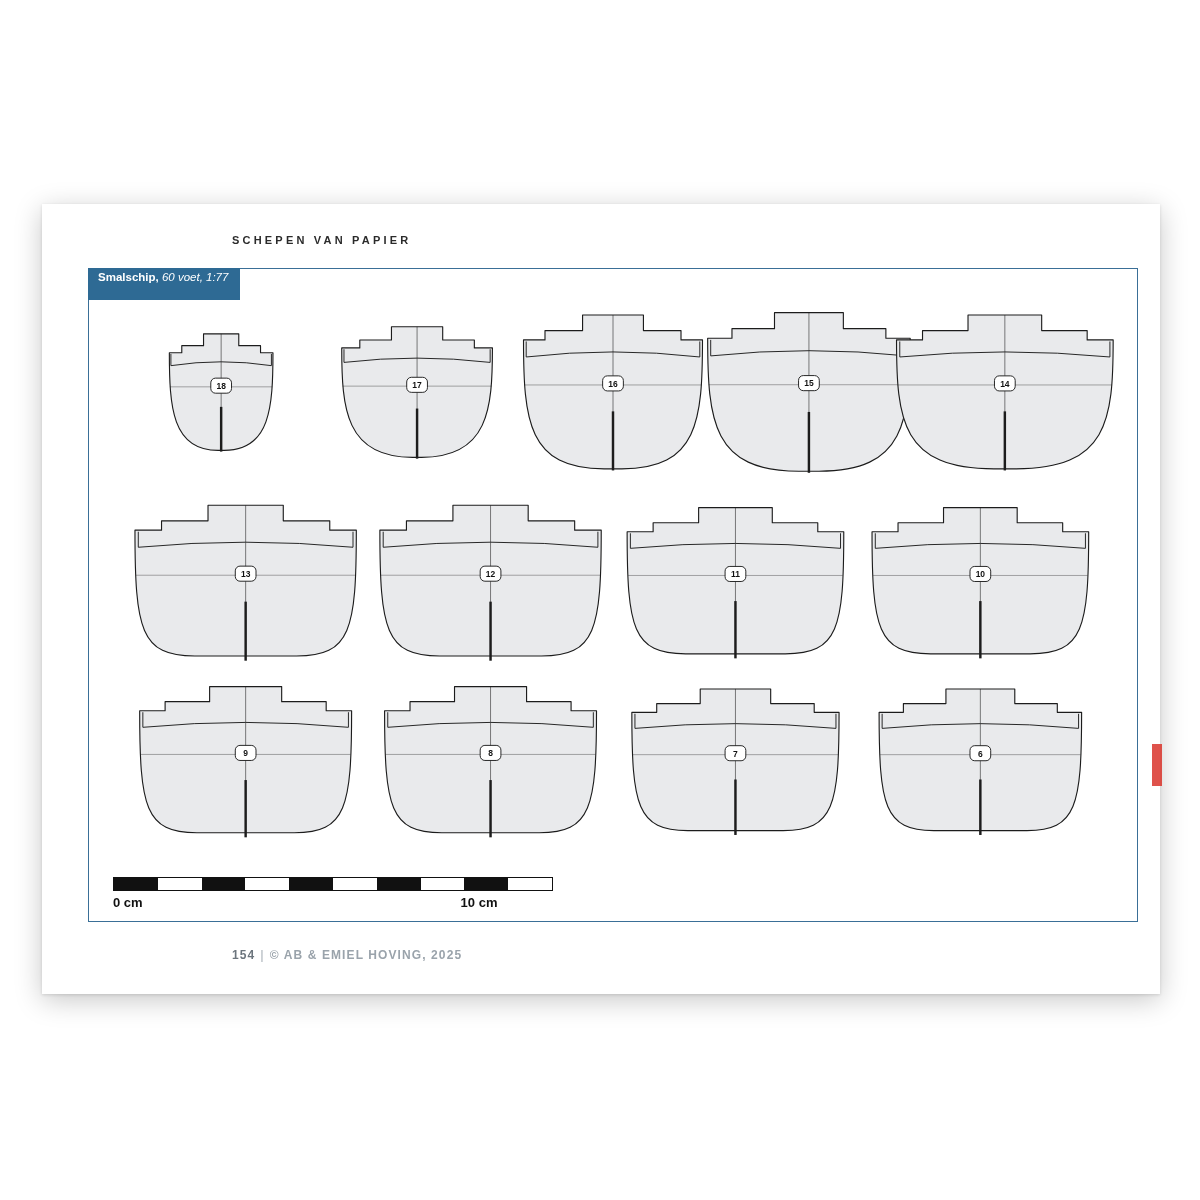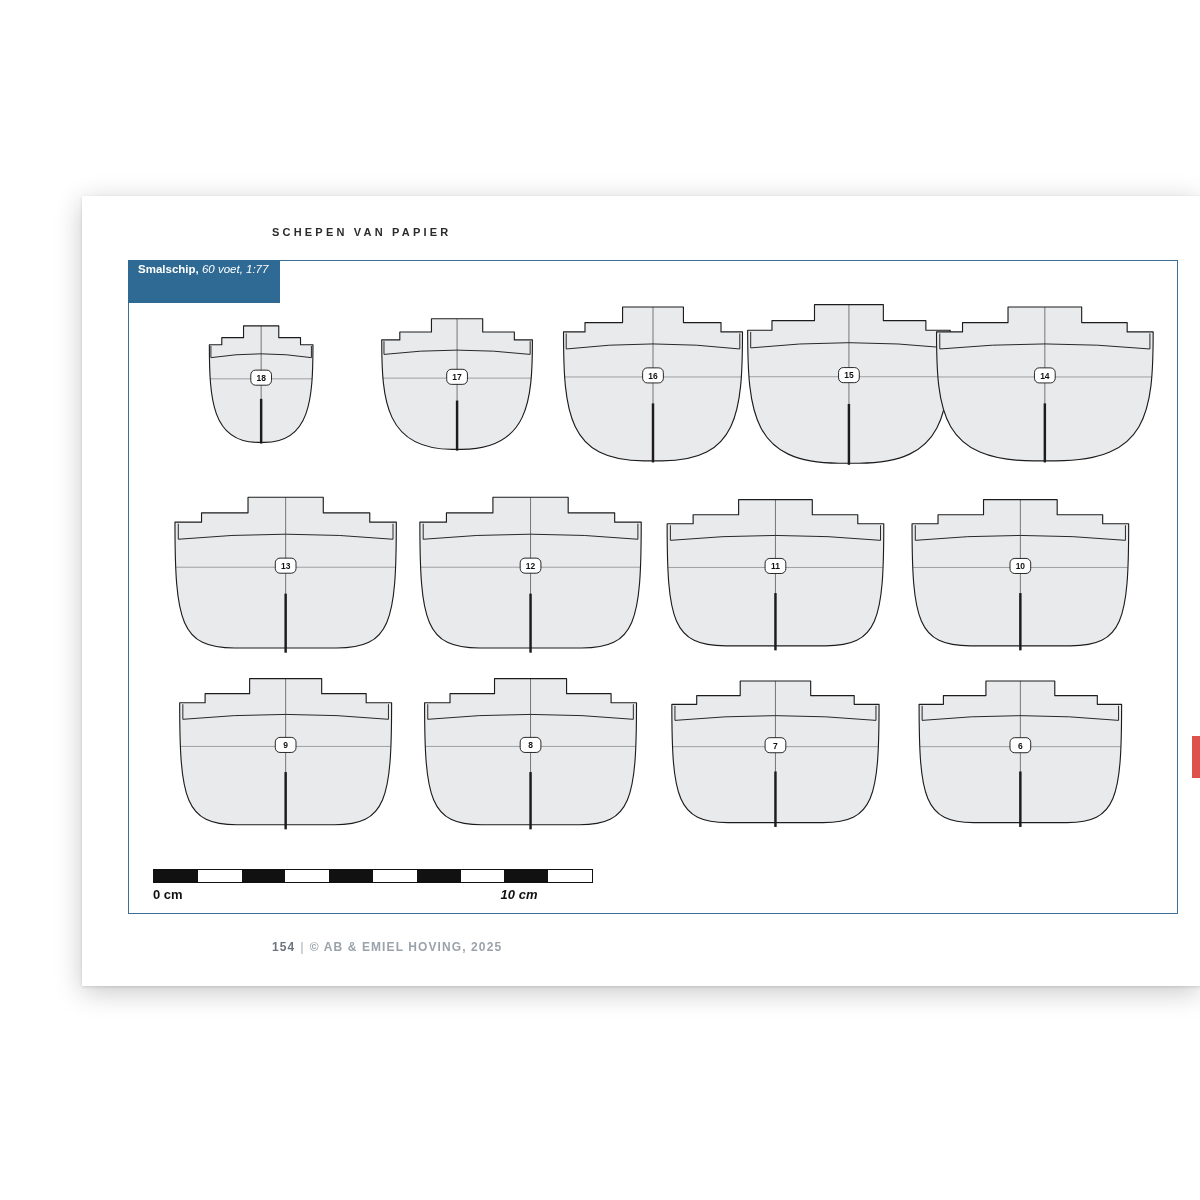--- a/index.html
+++ b/index.html
@@ -8,26 +8,25 @@
     width: 1200px;
     height: 1200px;
     background: #ffffff;
     font-family: "Liberation Sans", sans-serif;
     overflow: hidden;
   }
 
   #page-wrap {
     position: absolute;
     left: 42px;
-    top: 196px;
+    top: 204px;
     width: 1118px;
     height: 790px;
     background: #ffffff;
     box-shadow: 0 6px 26px rgba(0,0,0,0.22), 0 1px 3px rgba(0,0,0,0.12);
-    margin-left: 40px;
   }
 
   
   #edge-mark {
     position: absolute;
     right: -2px;
     top: 540px;
     width: 10px;
     height: 42px;
     background: #d9342b;
@@ -51,21 +50,21 @@
     right: 22px;
     bottom: 72px;
     border: 1.2px solid #3a6f97;
   }
 
   #plate-label {
     position: absolute;
     left: -1px;
     top: -1px;
     height: 32px;
-    padding: 0 12px 11px 10px;
+    padding: 0 12px 0 10px;
     background: #2e6a94;
     color: #ffffff;
     font-size: 11.5px;
     line-height: 19px;
     white-space: nowrap;
   }
   #plate-label .b { font-weight: 700; }
   #plate-label .i { font-style: italic; font-weight: 400; }
 
   #drawing-area {
@@ -96,21 +95,21 @@
         #ffffff 10% 20%);
   }
   #scale-bar .lbl {
     position: absolute;
     top: 18px;
     font-size: 13px;
     font-weight: 700;
     color: #111;
   }
   #scale-bar .lbl.left { left: 0; }
-  #scale-bar .lbl.right { left: 79%; font-style: italic; }
+  #scale-bar .lbl.right { left: 79%; }
 
   #footer {
     position: absolute;
     left: 190px;
     bottom: 32px;
     font-size: 12px;
     letter-spacing: 1.1px;
     color: #9aa3ab;
     font-weight: 700;
   }

